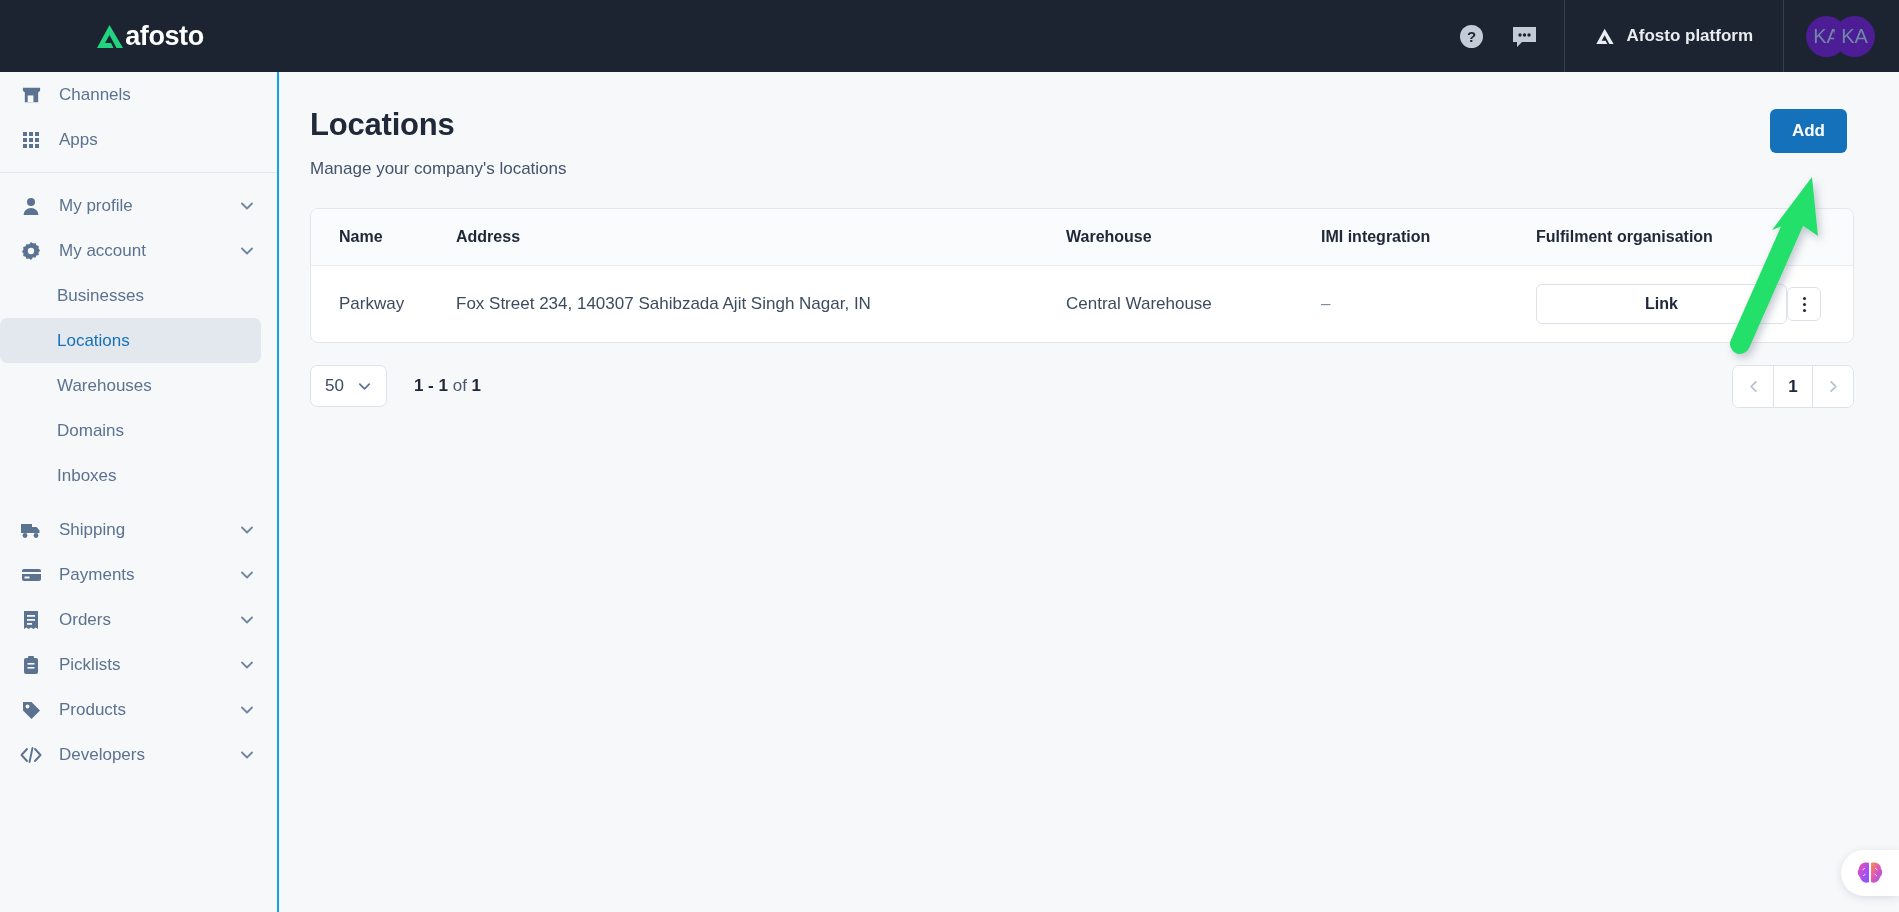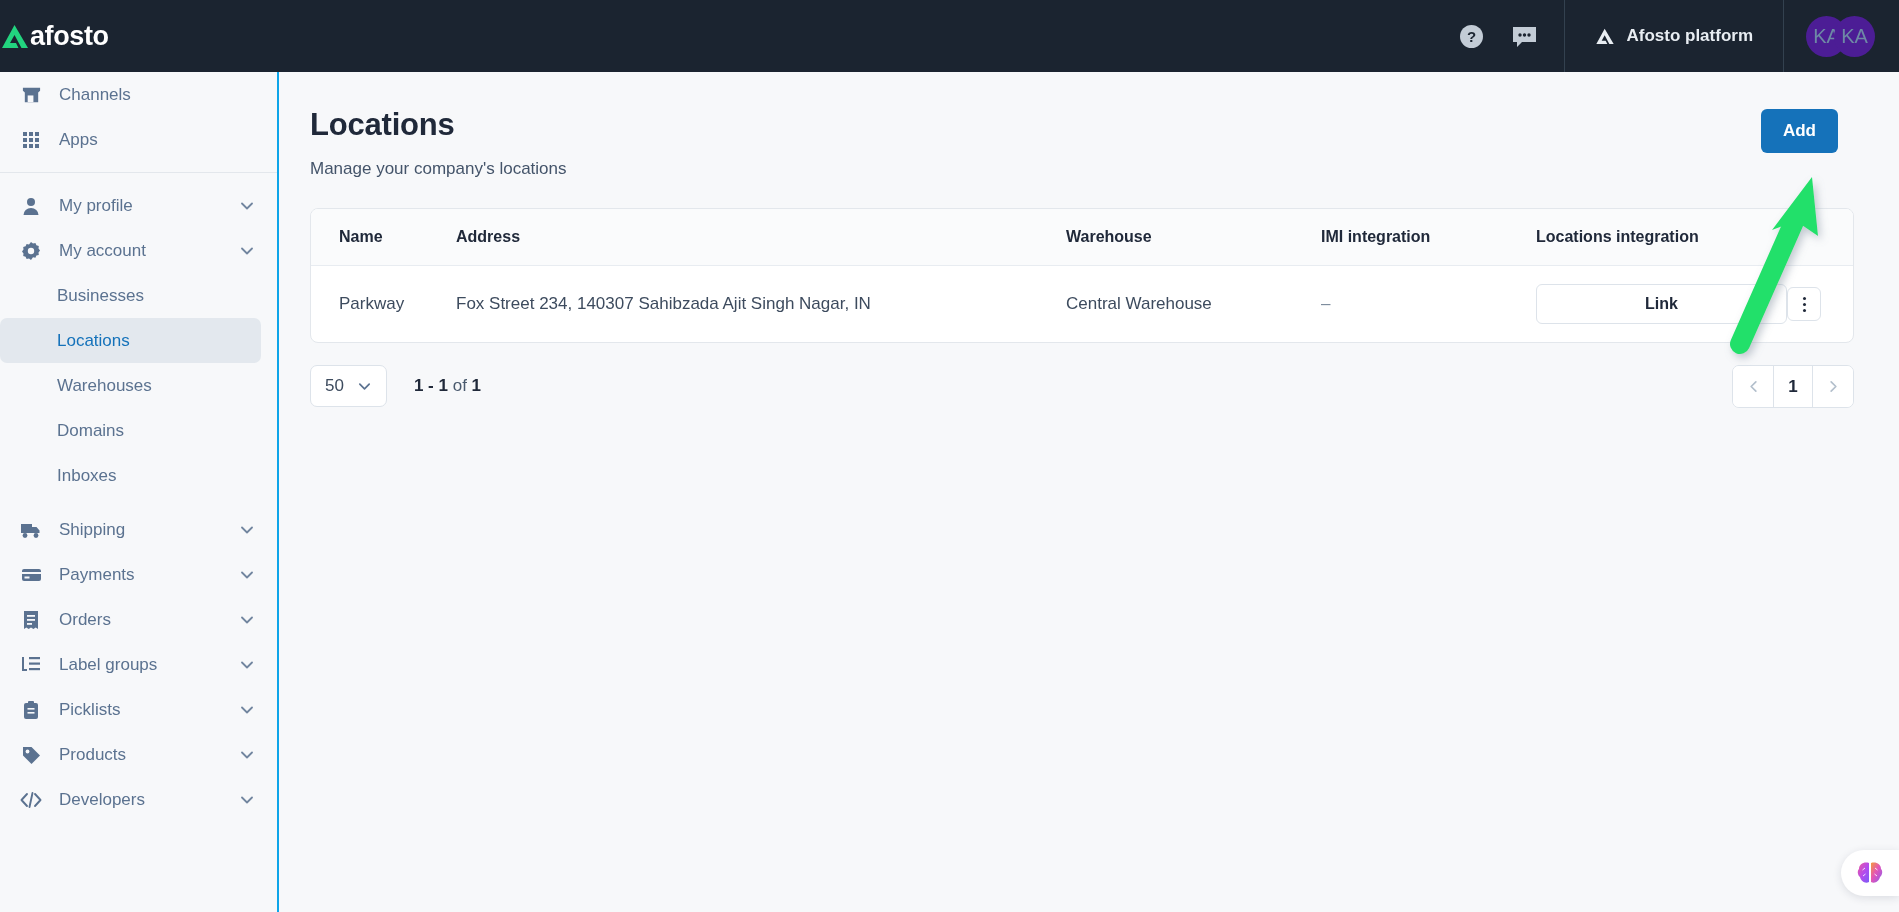--- a/index.html
+++ b/index.html
@@ -14,21 +14,21 @@
   
   .topbar {
     position: absolute; top: 0; left: 0;
     width: 1899px; height: 72px;
     background: #1b2430;
     display: flex; align-items: center;
     z-index: 30;
   }
   .logo-wrap {
     display: flex; align-items: center; gap: 0;
-    width: 279px; height: 72px;
+    padding-left: 20px; width: 279px; height: 72px; justify-content: center;
   }
   .logo-mark { width: 30px; height: 26px; display: block; }
   .logo-text {
     color: #ffffff; font-size: 27px; font-weight: 700;
     letter-spacing: -0.4px;
   }
   .topbar-spacer { flex: 1; }
   .topbar-icons { display: flex; align-items: center; gap: 26px; padding-right: 26px; }
   .ic-help, .ic-chat { cursor: pointer; display: block; }
   .platform-sel {
@@ -99,21 +99,21 @@
   .page-head { position: relative; }
   .page-title {
     font-size: 31px; font-weight: 700; color: #20293a;
     letter-spacing: -0.2px;
   }
   .page-sub {
     margin-top: 16px;
     font-size: 17px; color: #44546a;
   }
   .btn-add {
-    position: absolute; top: 2px; right: 16px;
+    position: absolute; top: 2px; right: 7px;
     background: #1572ba; color: #fff;
     border: none; border-radius: 6px;
     font-family: "Liberation Sans", sans-serif;
     font-size: 17px; font-weight: 700;
     padding: 12px 22px; cursor: pointer;
   }
 
   
   .card {
     margin-top: 29px;
@@ -366,36 +366,20 @@
             <rect x="5" y="13" width="5" height="1.8"></rect>
           </g>
       </svg>
     </span>
     <span class="nav-label">Orders</span>
     <svg class="nav-chev" viewBox="0 0 16 16">
       <path d="M3 5.5 L8 10.5 L13 5.5" fill="none" stroke="#5b7290" stroke-width="1.8" stroke-linecap="round" stroke-linejoin="round"></path>
     </svg>
   </div>
 
-  <div class="nav-item">
-    <span class="nav-ico">
-      <svg width="21" height="19" viewBox="0 0 21 19">
-        <path d="M2 2 v13 h4" fill="none" stroke="#5b7290" stroke-width="2"></path>
-        <g fill="#5b7290">
-            <rect x="8" y="2" width="11" height="2.2"></rect>
-            <rect x="8" y="7.5" width="11" height="2.2"></rect>
-            <rect x="8" y="13" width="11" height="2.2"></rect>
-          </g>
-      </svg>
-    </span>
-    <span class="nav-label">Label groups</span>
-    <svg class="nav-chev" viewBox="0 0 16 16">
-      <path d="M3 5.5 L8 10.5 L13 5.5" fill="none" stroke="#5b7290" stroke-width="1.8" stroke-linecap="round" stroke-linejoin="round"></path>
-    </svg>
-  </div>
 
   <div class="nav-item">
     <span class="nav-ico">
       <svg width="18" height="20" viewBox="0 0 18 20">
         <rect x="2" y="3" width="14" height="16" rx="2" fill="#5b7290"></rect>
         <rect x="6" y="1" width="6" height="4" rx="1" fill="#5b7290"></rect>
         <g fill="#f7f8fa">
             <rect x="5.5" y="8" width="7" height="1.6"></rect>
             <rect x="5.5" y="12" width="7" height="1.6"></rect>
           </g>
@@ -442,21 +426,21 @@
   </div>
 
   <div class="card">
     <table>
       <thead>
         <tr>
           <th class="col-name">Name</th>
           <th class="col-addr">Address</th>
           <th class="col-wh">Warehouse</th>
           <th class="col-imi">IMI integration</th>
-          <th class="col-ff">Locations integration</th>
+          <th class="col-ff">Fulfilment organisation</th>
           <th class="col-act"></th>
         </tr>
       </thead>
       <tbody>
         <tr>
           <td class="col-name">Parkway</td>
           <td class="col-addr">Fox Street 234, 140307 Sahibzada Ajit Singh Nagar, IN</td>
           <td class="col-wh">Central Warehouse</td>
           <td class="col-imi dash">–</td>
           <td class="col-ff">

